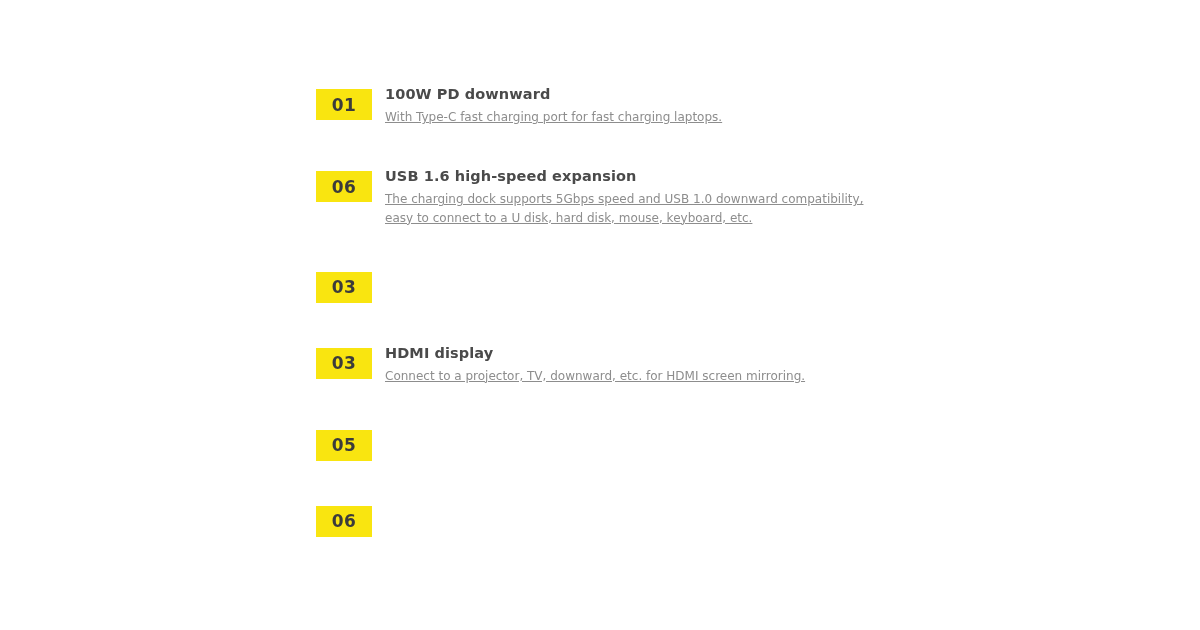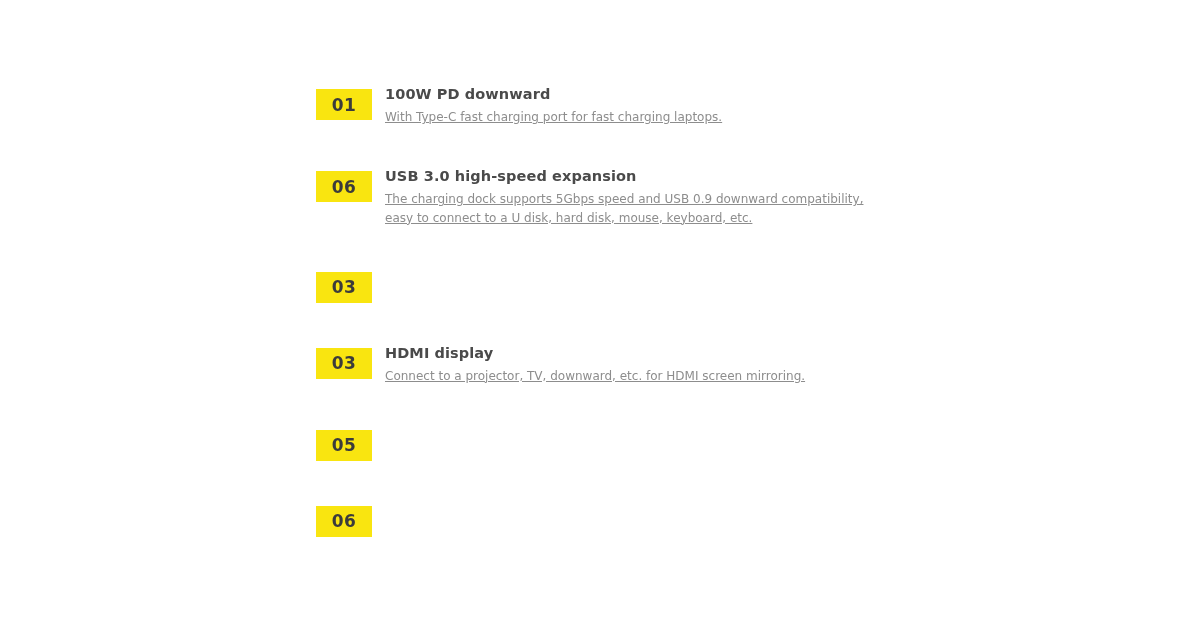--- a/index.html
+++ b/index.html
@@ -83,23 +83,23 @@
         <div class="feature-title">100W PD downward</div>
         <div class="feature-desc">
           <span class="line">With Type-C fast charging port for fast charging laptops.</span>
         </div>
       </div>
     </div>
 
     <div class="feature-row">
       <div class="badge">06</div>
       <div class="feature-text">
-        <div class="feature-title">USB 3.0 high-speed expansion</div>
+        <div class="feature-title">USB 1.6 high-speed expansion</div>
         <div class="feature-desc">
-          <span class="line">The charging dock supports 5Gbps speed and USB 0.9 downward compatibility,</span>
+          <span class="line">The charging dock supports 5Gbps speed and USB 1.0 downward compatibility,</span>
           <span class="line">easy to connect to a U disk, hard disk, mouse, keyboard, etc.</span>
         </div>
       </div>
     </div>
 
     <div class="feature-row">
       <div class="badge">03</div>
     </div>
 
     <div class="feature-row">

